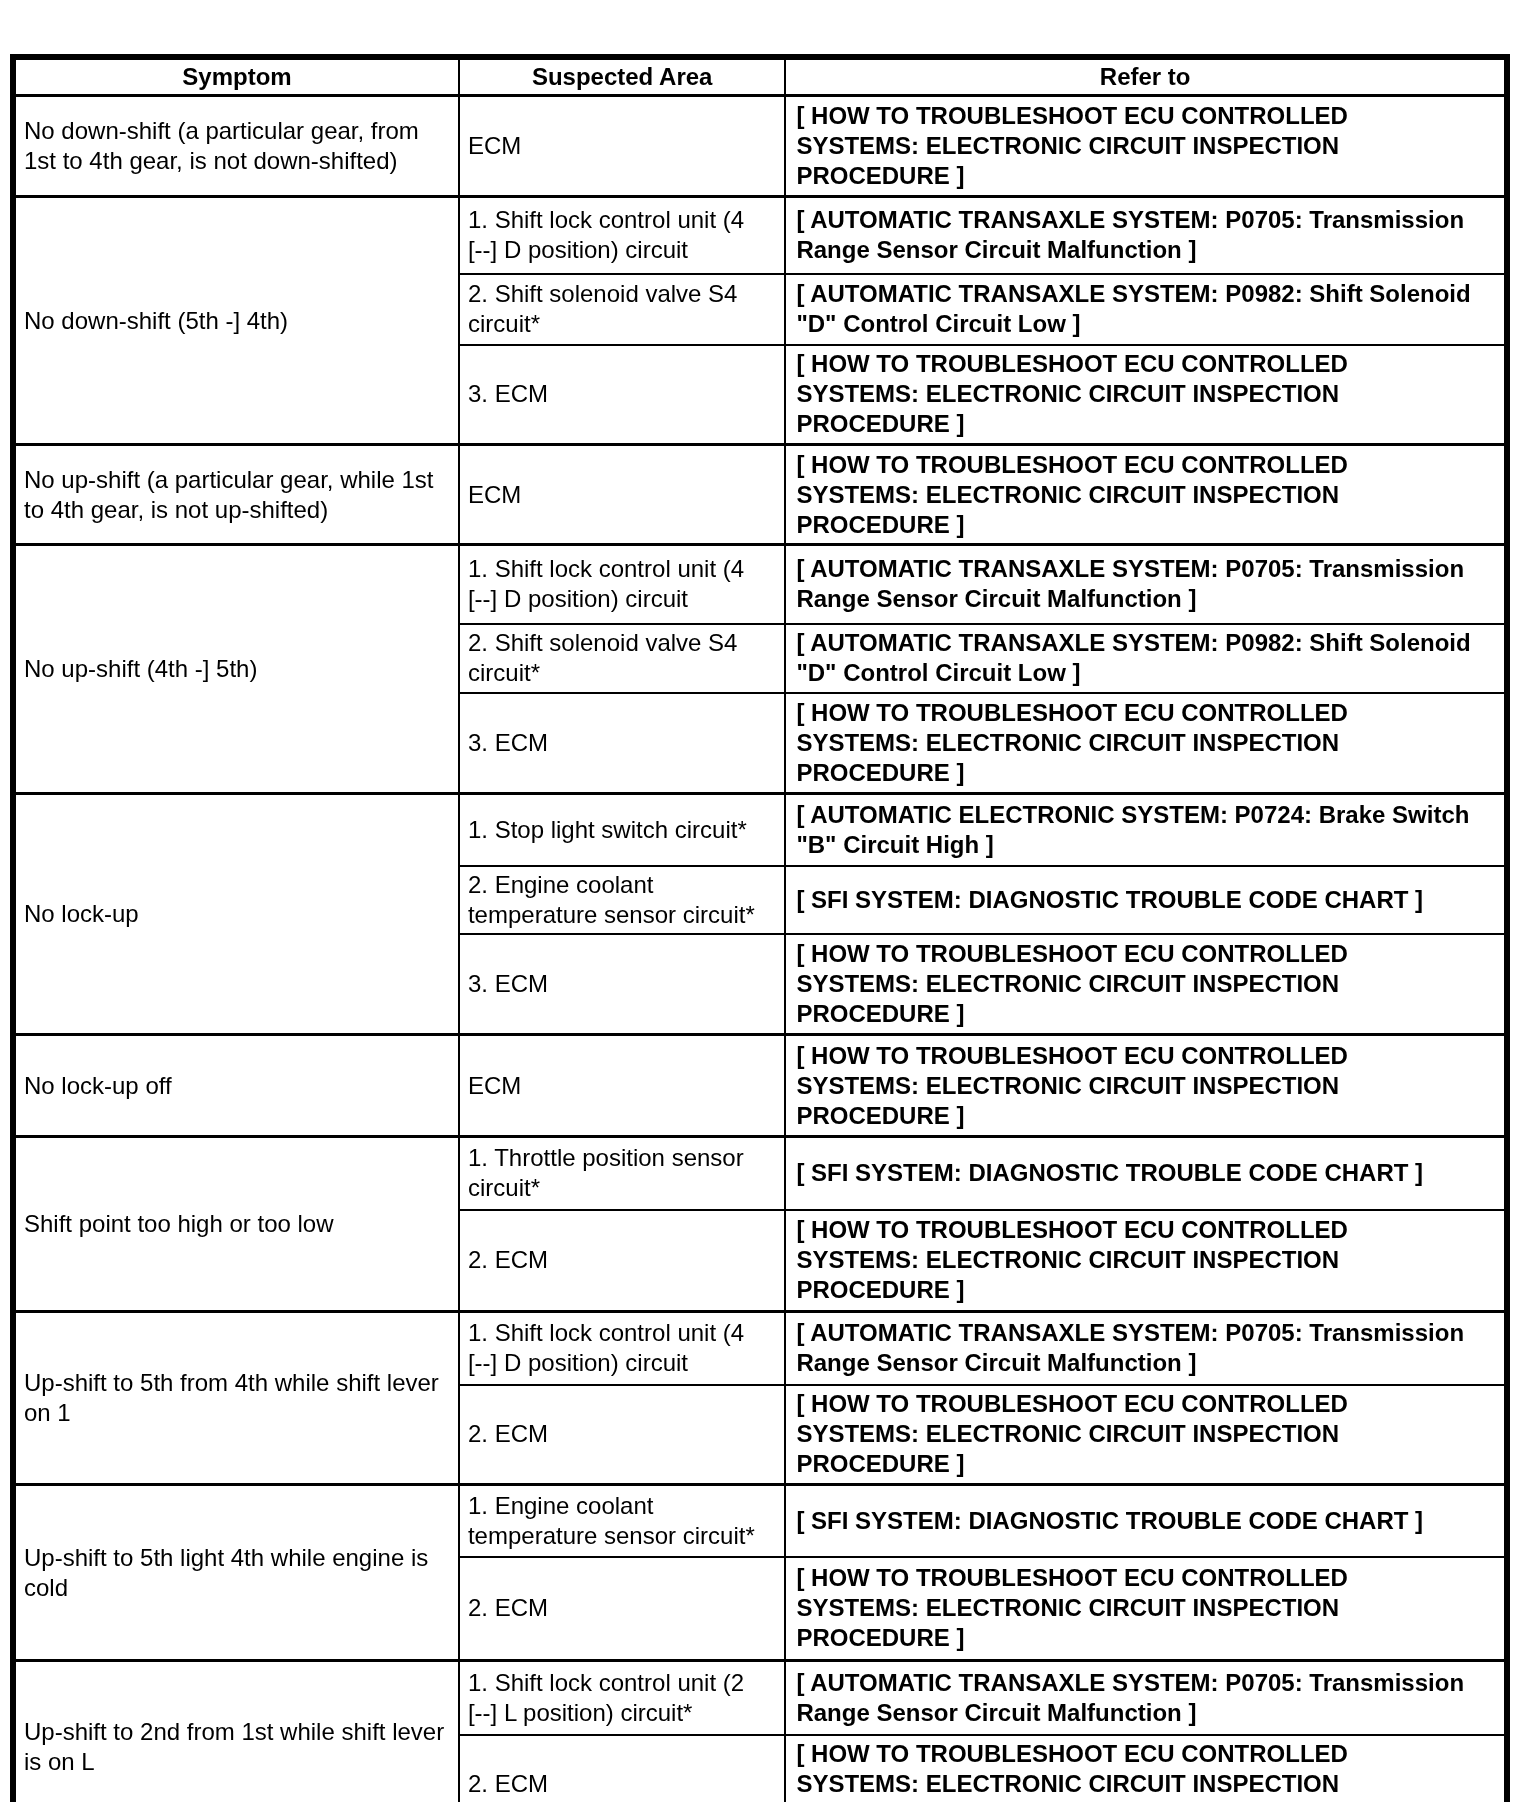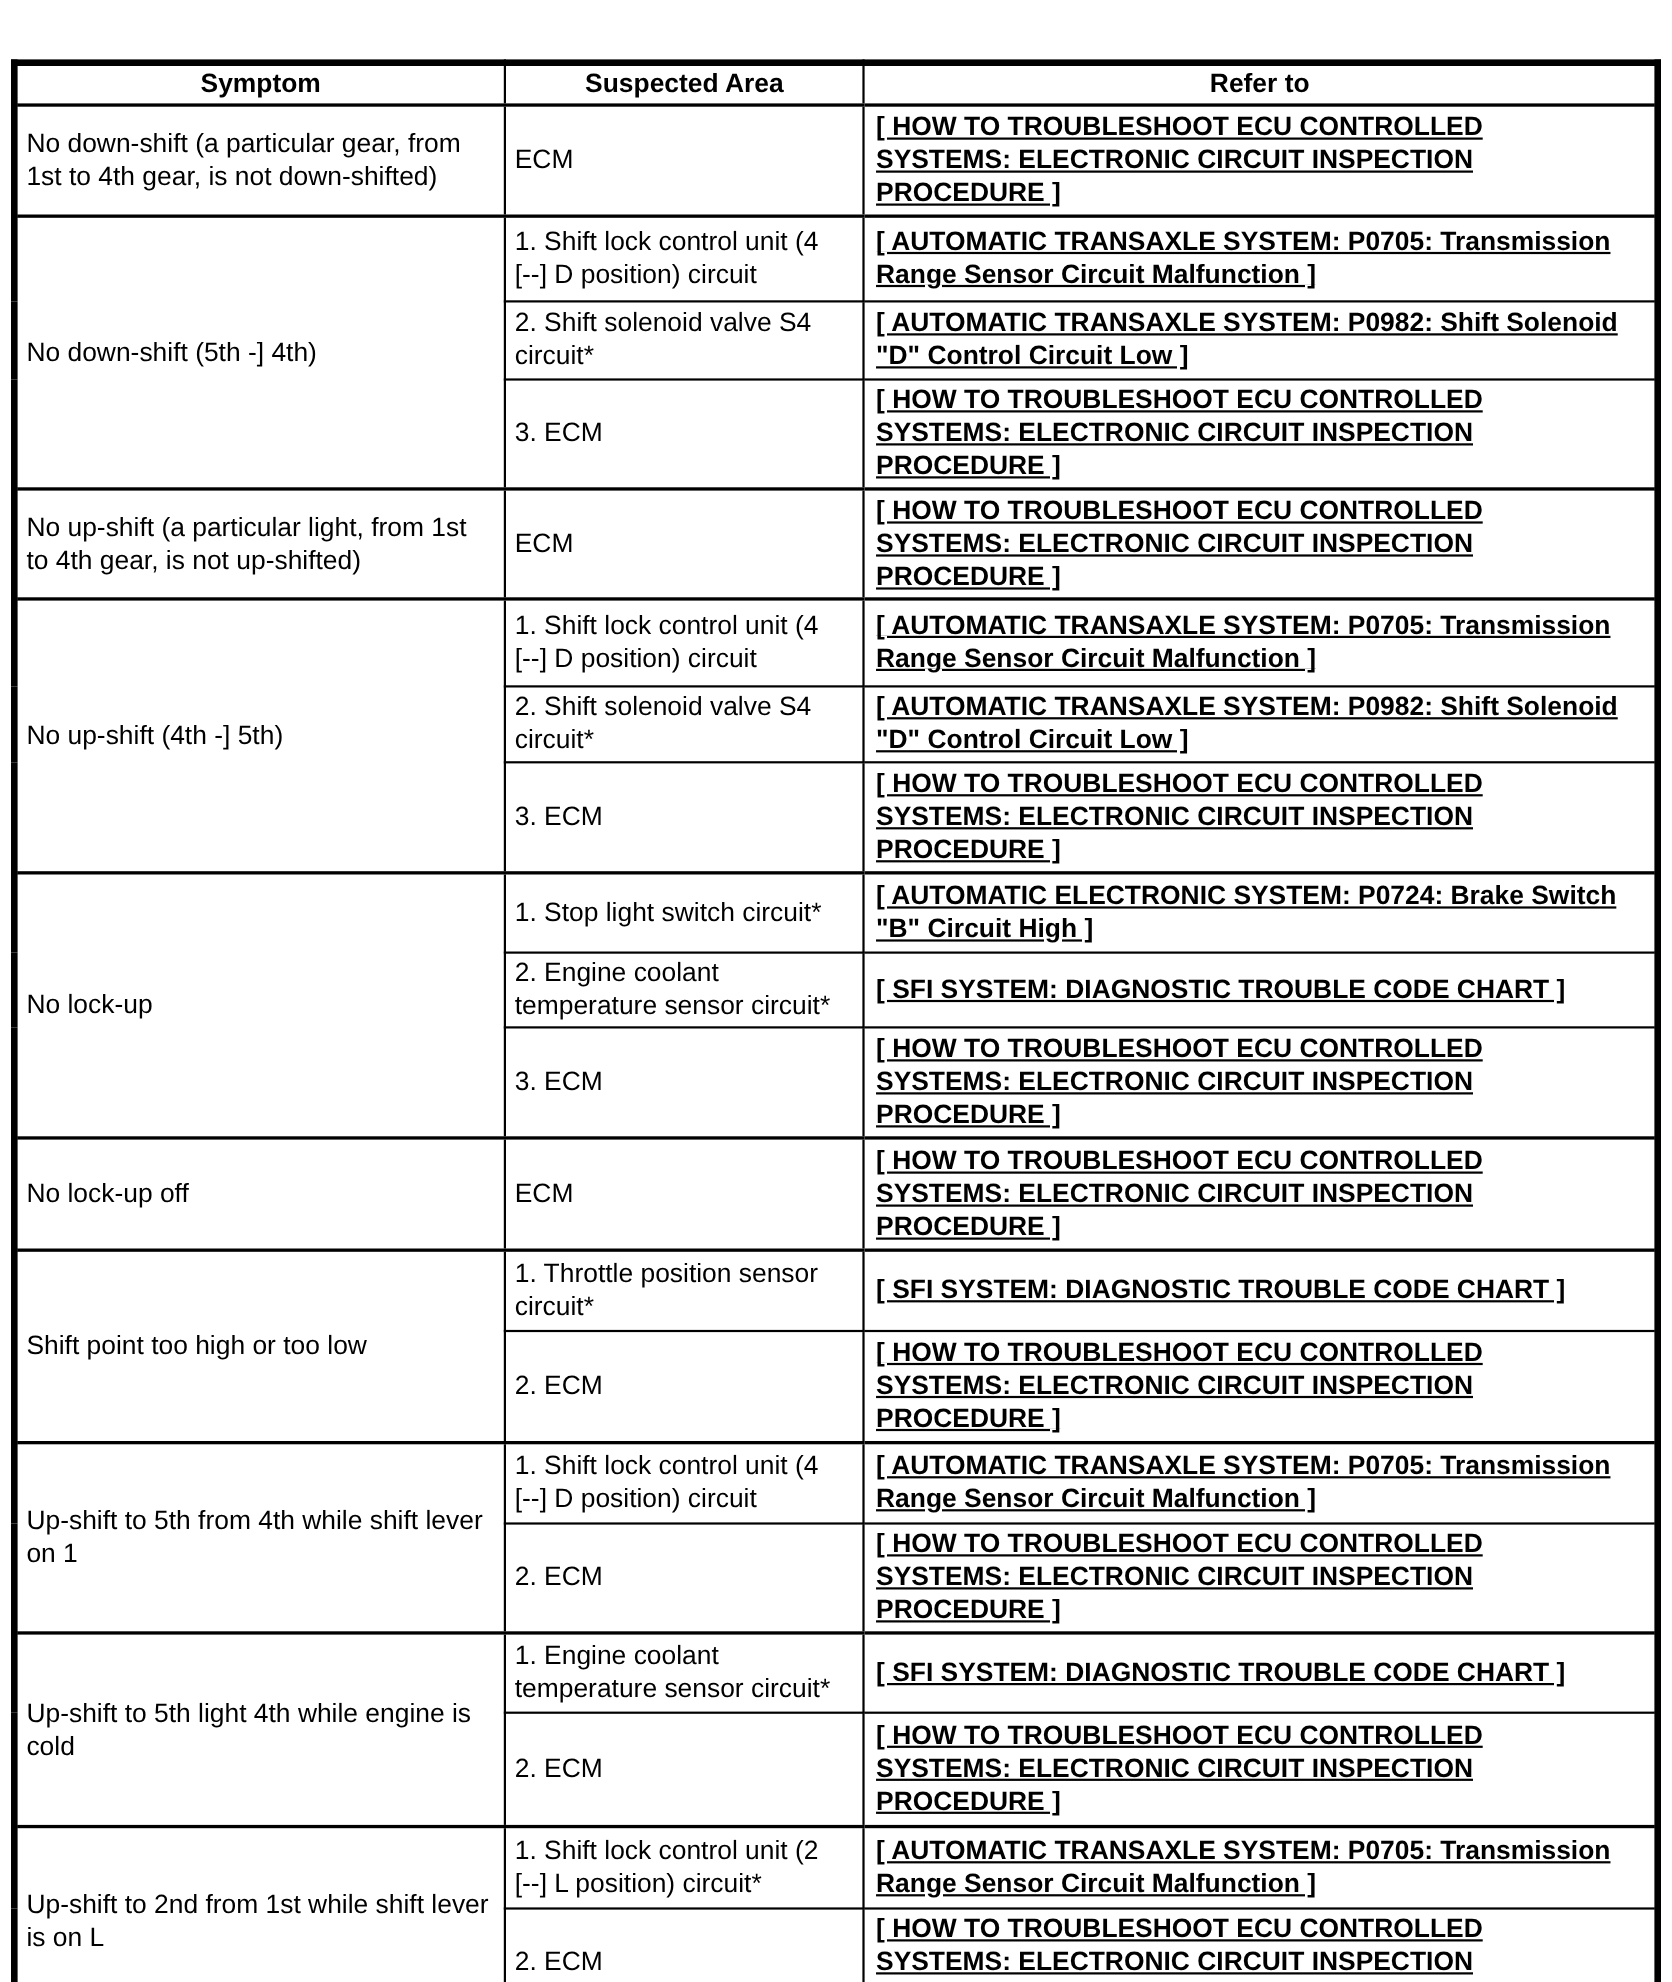--- a/index.html
+++ b/index.html
@@ -43,21 +43,20 @@
     text-align: center;
     border-bottom: 3px solid #000000;
     padding: 2px 4px;
   }
   tr.group-start > td {
     border-top: 3px solid #000000;
   }
   td.ref {
     font-weight: bold;
     padding-left: 10px;
-    text-decoration: underline;
   }
 </style>
 </head>
 <body>
 
 <div class="page">
   <table class="symptom-table">
     <colgroup>
       <col class="c-symptom">
       <col class="c-suspected">
@@ -95,21 +94,21 @@
 "D" Control Circuit Low ]</td>
       </tr>
       <tr style="height:100px">
         <td class="sus">3. ECM</td>
         <td class="ref">[ HOW TO TROUBLESHOOT ECU CONTROLLED
 SYSTEMS: ELECTRONIC CIRCUIT INSPECTION
 PROCEDURE ]</td>
       </tr>
 
       <tr class="group-start" style="height:100px">
-        <td class="sym">No up-shift (a particular light, from 1st
+        <td class="sym">No up-shift (a particular gear, while 1st
 to 4th gear, is not up-shifted)</td>
         <td class="sus">ECM</td>
         <td class="ref">[ HOW TO TROUBLESHOOT ECU CONTROLLED
 SYSTEMS: ELECTRONIC CIRCUIT INSPECTION
 PROCEDURE ]</td>
       </tr>
 
       <tr class="group-start" style="height:79px">
         <td class="sym" rowspan="3">No up-shift (4th -] 5th)</td>
         <td class="sus">1. Shift lock control unit (4

